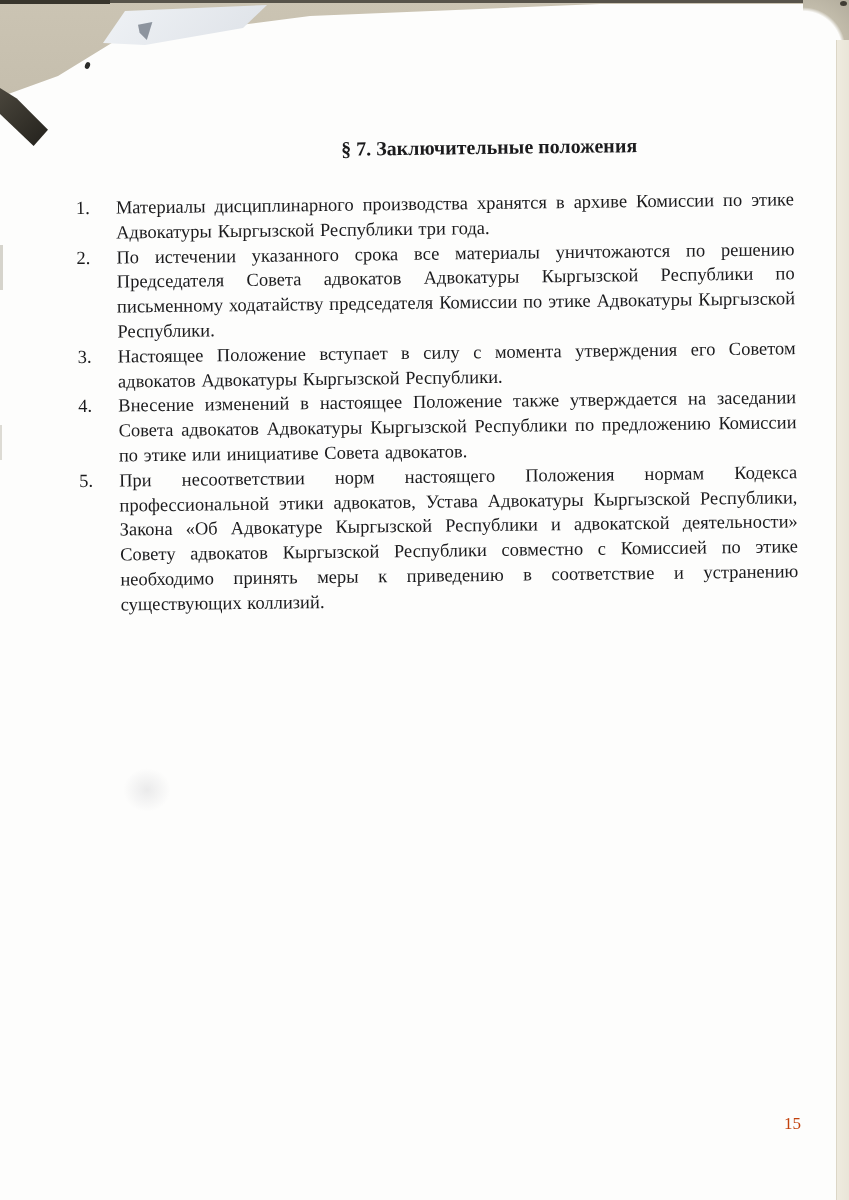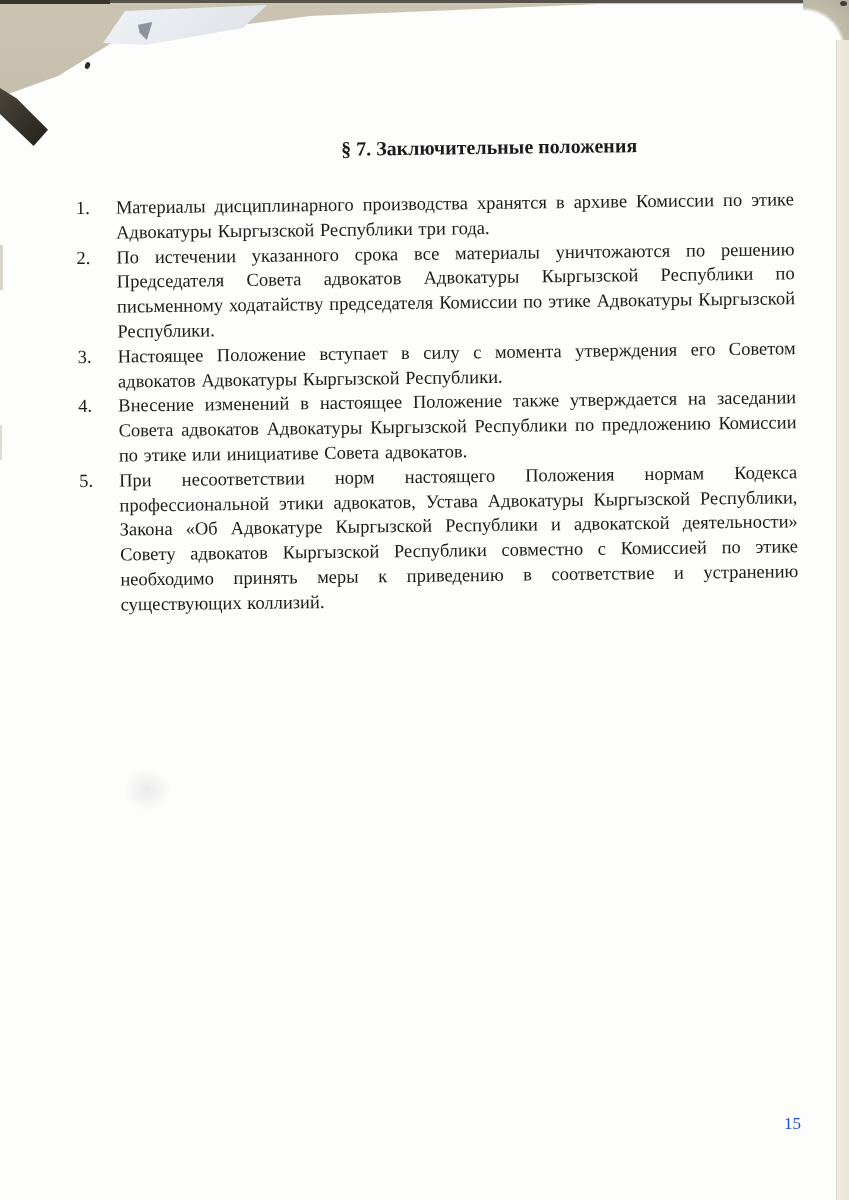--- a/index.html
+++ b/index.html
@@ -84,21 +84,21 @@
   }
   .txt{
     flex:1;
     font-size:18.5px;line-height:24.8px;
     text-align:justify;
     text-align-last:left;
     word-spacing:1px;
   }
   .page-number{
     position:absolute;left:784px;top:1114px;
-    font-size:17px;color:#1d4ed8;
+    font-size:17px;color:#c2410c;
   }
 </style>
 </head>
 <body>
 
 <div class="scan">
 
   <div class="top-wedge"></div>
   <div class="top-line"></div>
   <div class="top-line-dark"></div>

